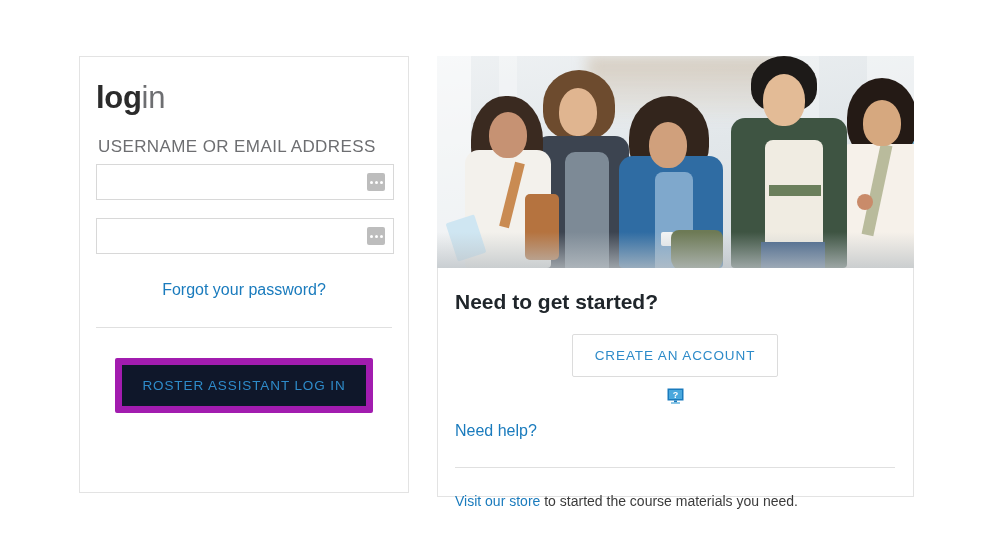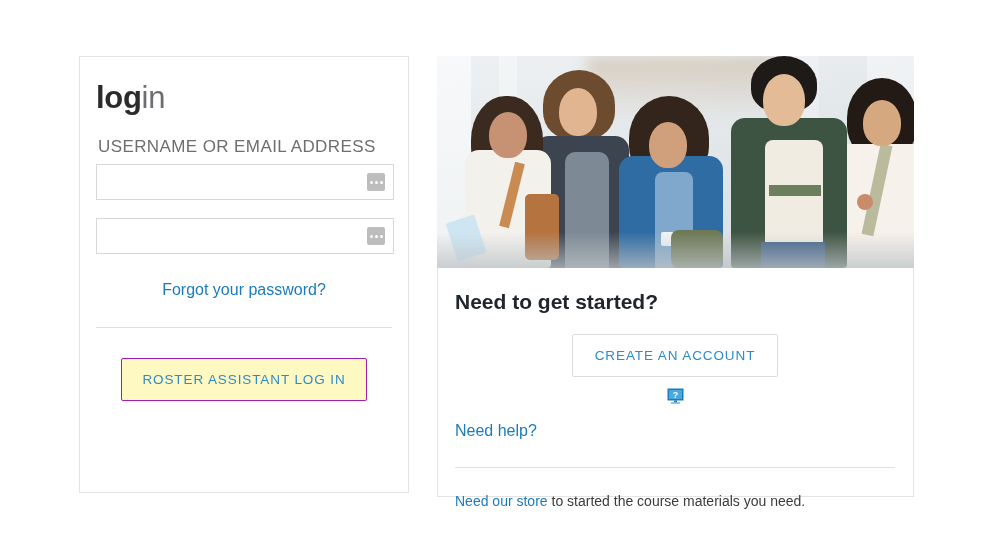--- a/index.html
+++ b/index.html
@@ -120,22 +120,22 @@
     background: #e0e0e0;
     margin: 28px 0 0 0;
   }
   .roster-row {
     text-align: center;
     margin-top: 30px;
   }
   .roster-btn {
     display: inline-block;
     box-sizing: border-box;
-    background: #fef9c3;
-    border: 1px solid #a21caf;
+    background: #0f172a;
+    border: 7px solid #a21caf;
     color: #2e8bc9;
     font-family: "Liberation Sans", sans-serif;
     font-size: 13.5px;
     letter-spacing: 0.9px;
     padding: 13px 20px;
     cursor: pointer;
     border-radius: 2px;
   }
 
   
@@ -416,17 +416,17 @@
       </span>
     </div>
 
     <div class="need-help-row">
       <a class="link">Need help?</a>
     </div>
 
     <div class="info-divider"></div>
 
     <div class="store-row">
-      <a class="link">Need our store</a><span> to started the course materials you need.</span>
+      <a class="link">Visit our store</a><span> to started the course materials you need.</span>
     </div>
   </div>
 
 </div>
 
 </body></html>

